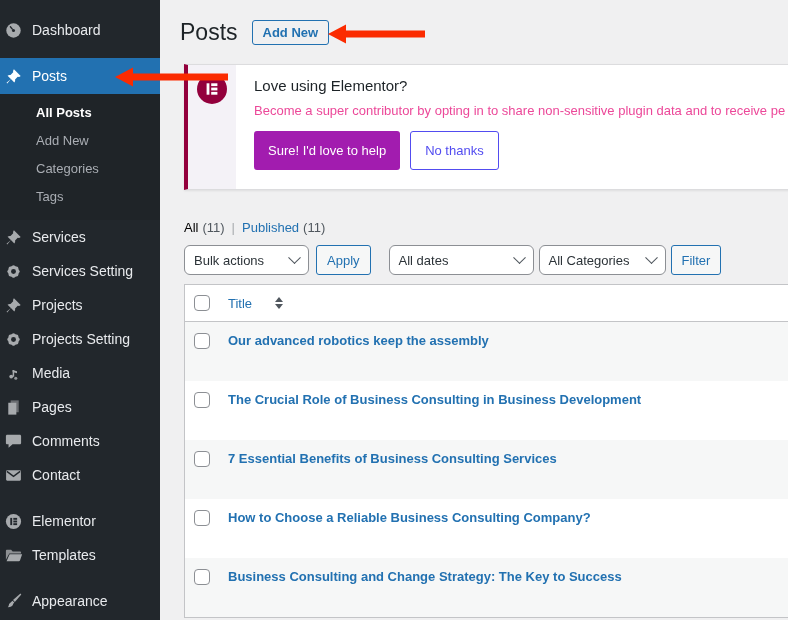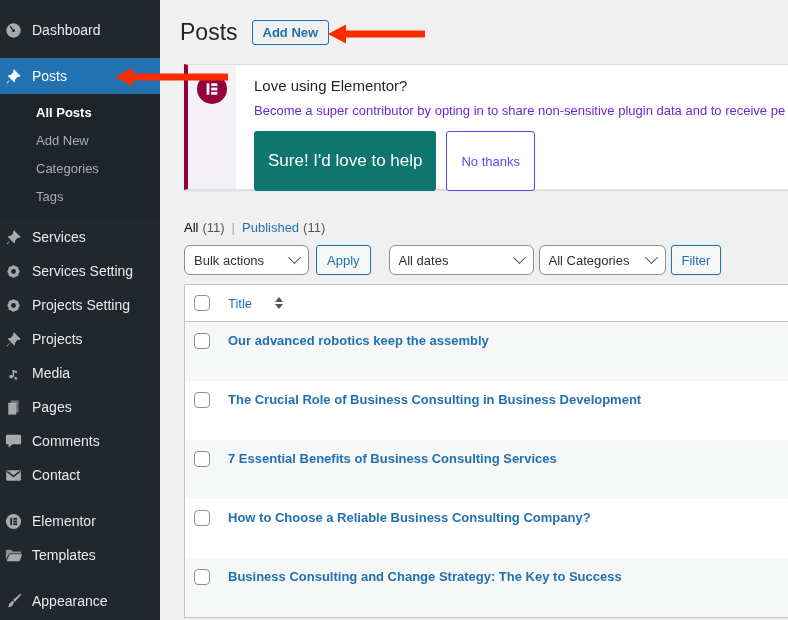--- a/index.html
+++ b/index.html
@@ -32,24 +32,24 @@
     font-family:"Liberation Sans",sans-serif;}
   
   .notice{margin:15px 0 0 4px;width:640px;height:126px;background:#fff;display:flex;
     border:1px solid #dcdcde;border-left:4px solid #93003c;box-sizing:border-box;
     box-shadow:0 1px 2px rgba(0,0,0,.08);}
   .notice-strip{width:48px;background:#f4f2f7;display:flex;justify-content:center;
     padding-top:9px;flex:none;}
   .notice-logo{width:30px;height:30px;flex:none;}
   .notice-body{padding:12px 18px 0 18px;overflow:visible;}
   .notice-heading{font-size:15px;font-weight:normal;color:#1d2327;margin:0 0 9px 0;}
-  .notice-text{font-size:13px;color:#6d28d9;margin:0;white-space:nowrap;}
+  .notice-text{font-size:13px;color:#ec4899;margin:0;white-space:nowrap;}
   .notice-buttons{margin-top:13px;display:flex;gap:10px;}
-  .btn-elem-primary{background:#0f766e;color:#fff;border:none;border-radius:3px;
-    padding:20px 14px;font-size:17px;cursor:pointer;font-family:"Liberation Sans",sans-serif;}
+  .btn-elem-primary{background:#a21caf;color:#fff;border:none;border-radius:3px;
+    padding:12px 14px;font-size:13px;cursor:pointer;font-family:"Liberation Sans",sans-serif;}
   .btn-elem-secondary{background:#fff;color:#524cf0;border:1px solid #524cf0;border-radius:3px;
     padding:6px 14px;font-size:13px;cursor:pointer;font-family:"Liberation Sans",sans-serif;}
   
   .views-row{margin:30px 0 0 4px;font-size:13px;display:flex;align-items:center;}
   .view-all-label{font-weight:normal;color:#000;}
   .view-count{color:#50575e;margin-left:4px;}
   .view-sep{color:#a7aaad;margin:0 7px;}
   .view-link{color:#2271b1;cursor:pointer;text-decoration:none;}
   .controls-row{margin:10px 0 0 4px;display:flex;align-items:center;}
   .wp-select{height:30px;box-sizing:border-box;border:1px solid #8c8f94;border-radius:6px;
@@ -145,35 +145,35 @@
           <rect x="4.8" y="4.8" width="10.4" height="10.4" rx="2" transform="rotate(45 10 10)"></rect>
           <circle cx="10" cy="10" r="2.6" fill="#22272c"></circle>
         </svg>
     </span>
     <span>Services Setting</span>
   </div>
 
   <div class="menu-item">
     <span class="icon">
       <svg viewBox="0 0 20 20">
+          <path d="M10.44 2.44l7.12 7.12c-.84.84-2.04 1.1-3.1.8l-2.83 2.83c.3 1.06.04 2.26-.8 3.1l-3.54-3.53-3.9 4.6-.71-.7 4.6-3.9-3.53-3.54c.84-.84 2.04-1.1 3.1-.8l2.83-2.83c-.3-1.06-.04-2.26.76-3.15z"></path>
+        </svg>
+    </span>
+    <span>Projects</span>
+  </div>
+
+  <div class="menu-item">
+    <span class="icon">
+      <svg viewBox="0 0 20 20">
           <rect x="4.8" y="4.8" width="10.4" height="10.4" rx="2"></rect>
           <rect x="4.8" y="4.8" width="10.4" height="10.4" rx="2" transform="rotate(45 10 10)"></rect>
           <circle cx="10" cy="10" r="2.6" fill="#22272c"></circle>
         </svg>
     </span>
     <span>Projects Setting</span>
-  </div>
-
-  <div class="menu-item">
-    <span class="icon">
-      <svg viewBox="0 0 20 20">
-          <path d="M10.44 2.44l7.12 7.12c-.84.84-2.04 1.1-3.1.8l-2.83 2.83c.3 1.06.04 2.26-.8 3.1l-3.54-3.53-3.9 4.6-.71-.7 4.6-3.9-3.53-3.54c.84-.84 2.04-1.1 3.1-.8l2.83-2.83c-.3-1.06-.04-2.26.76-3.15z"></path>
-        </svg>
-    </span>
-    <span>Projects</span>
   </div>
 
   <div class="menu-item">
     <span class="icon">
       <svg viewBox="0 0 20 20">
           <circle cx="7.6" cy="13.2" r="2"></circle>
           <rect x="9.1" y="6.4" width="1.6" height="7"></rect>
           <path d="M9.1 6.4l4.6 1.3v2l-4.6-1.3z"></path>
           <circle cx="12.4" cy="15" r="1.6" opacity="0.85"></circle>
         </svg>

